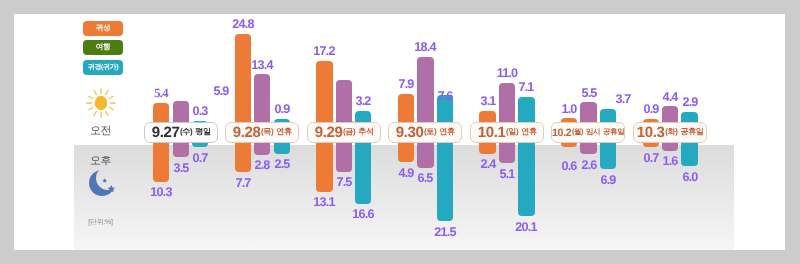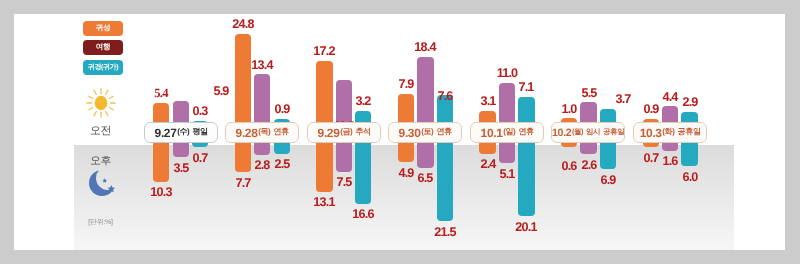--- a/index.html
+++ b/index.html
@@ -25,39 +25,39 @@
   .pmlabel{position:absolute;left:59px;top:140px;width:55px;text-align:center;
            font-size:11px;color:#555;letter-spacing:-0.5px;}
   .moon{position:absolute;left:74px;top:156px;width:28px;height:28px;}
   .unitlabel{position:absolute;left:59px;top:204px;width:55px;text-align:center;
              font-size:7px;color:#8a8a8a;letter-spacing:-0.3px;}
 
   
   .plot{position:absolute;left:-14px;top:-14px;width:646px;height:235px;}
   .group{position:absolute;top:0;width:54.25px;height:235px;}
   .bar{position:absolute;border-radius:4px;width:16.3px;}
-  .vlab{position:absolute;font-size:12.6px;color:#b91c1c;font-weight:700;
+  .vlab{position:absolute;font-size:12.6px;color:#8b5cf6;font-weight:700;
         text-align:center;width:30px;letter-spacing:-0.8px;white-space:nowrap;line-height:12px;}
   .daypill{position:absolute;height:21.2px;border-radius:6px;display:flex;align-items:center;
            justify-content:center;white-space:nowrap;box-sizing:border-box;}
-  .daypill .big{font-size:12px;font-weight:700;letter-spacing:-0.35px;}
+  .daypill .big{font-size:15px;font-weight:700;letter-spacing:-0.35px;}
   .daypill .small{font-size:8.1px;font-weight:700;letter-spacing:-0.42px;word-spacing:1.2px;margin-left:0.6px;}
 </style>
 </head>
 <body>
 
 <div id="root">
   <div class="card">
     <div class="pmband"></div>
 
     <div class="legend" id="legend">
         <div class="legchip" style="background: rgb(237, 123, 54);">
           <span style="white-space: nowrap;">귀성</span>
         </div>
-        <div class="legchip" style="background: #7f1d1d;">
+        <div class="legchip" style="background: #4d7c0f;">
           <span style="white-space: nowrap;">여행</span>
         </div>
         <div class="legchip" style="background: rgb(36, 169, 192); font-size: 7px;">
           <span style="white-space: nowrap;">귀경(귀가)</span>
         </div>
       </div>
 
     <div class="sun">
       <svg viewBox="0 0 60 60" width="30" height="30">
         <g stroke="#EDC256" stroke-width="2.6" stroke-linecap="round" fill="none">

